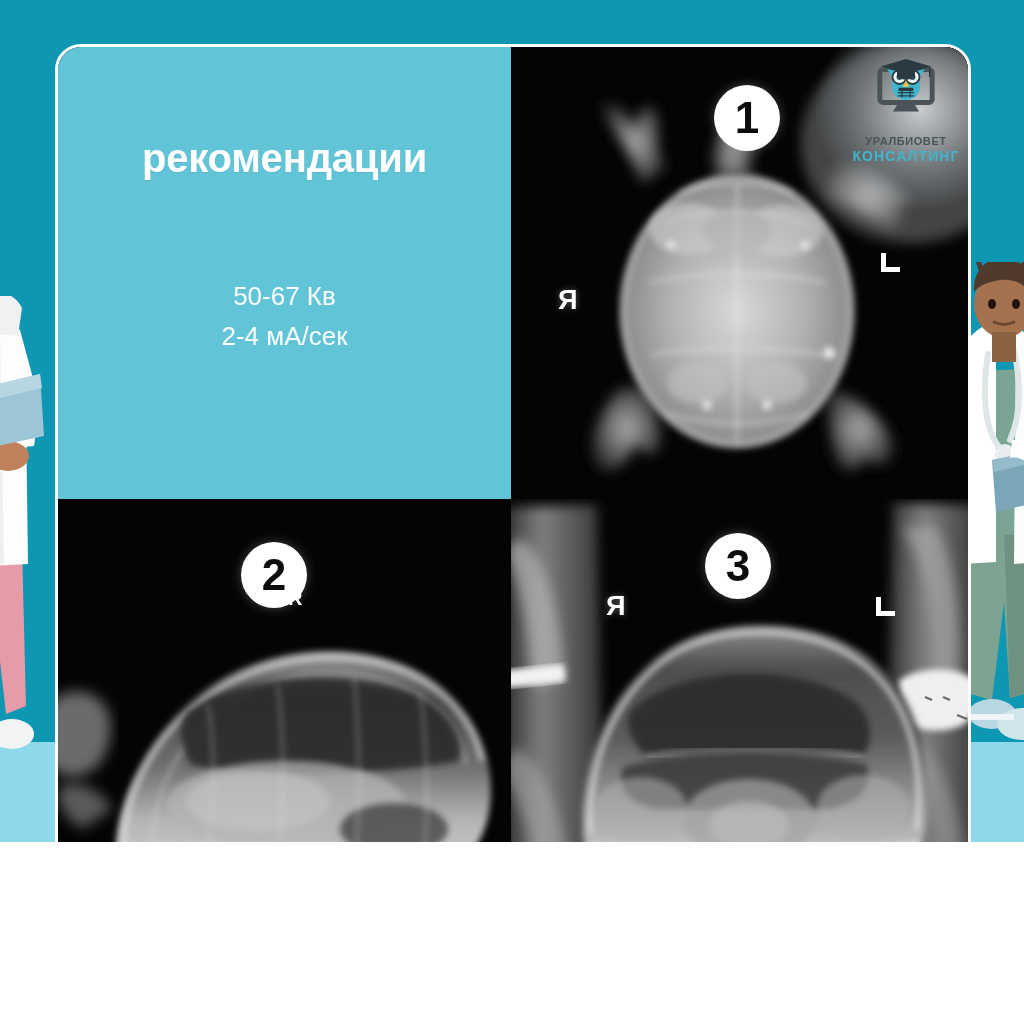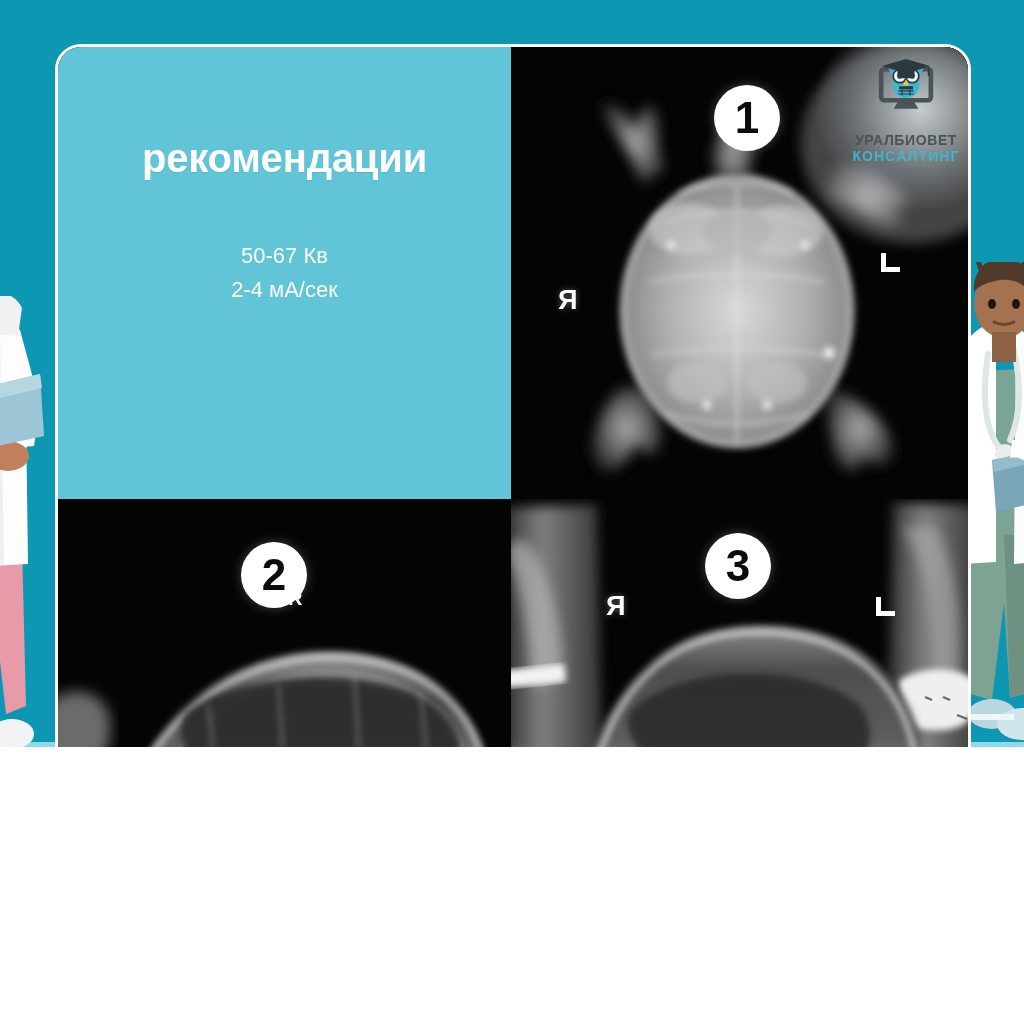--- a/index.html
+++ b/index.html
@@ -2,21 +2,21 @@
 <html lang="ru"><head>
 <meta charset="utf-8">
 <title>Рекомендации для настройки рентгена</title>
 <style>
   * { box-sizing: border-box; margin: 0; padding: 0; }
   html, body {
     width: 1024px; height: 1021px; overflow: hidden;
     font-family: "Liberation Sans", "DejaVu Sans", sans-serif;
   }
   #stage {
-    position: relative; width: 1024px; height: 747px;
+    position: relative; width: 1024px; height: 842px;
     background: #4d7c0f;
     overflow: hidden;
   }
   
   .bg-top   { position:absolute; left:0; top:0;   width:1024px; height:762px; background:#0d97b3; }
   .bg-bottom{ position:absolute; left:0; top:742px; width:1024px; height:279px; background:#8ed9e9; }
   .bg-bottom-strip{ position:absolute; left:0; top:1013px; width:1024px; height:8px; background:#0a2a33; }
 
   
   .doctor { position:absolute; }
@@ -39,21 +39,21 @@
     background:#62c5d7;
     display:flex; flex-direction:column; align-items:center; justify-content:flex-start;
     padding-top:86px;
   }
   .headline {
     color:#ffffff; font-size:40px; line-height:1.28; font-weight:700;
     text-align:center; letter-spacing:-0.2px;
     text-shadow:0 1px 1px rgba(0,0,0,.08);
   }
   .params {
-    margin-top:55px; color:#ffffff; font-size:22px; line-height:1.55;
+    margin-top:92px; color:#ffffff; font-size:26px; line-height:1.55;
     text-align:center; font-weight:400; opacity:.97;
   }
 
   
   .xray { background:#000; }
   .xray-bg {
     position:absolute; inset:0;
     background:#040404;
   }
 
@@ -87,21 +87,21 @@
   #logo {
     position:absolute; right:14px; top:12px; width:96px; height:104px; z-index:8;
     display:flex; flex-direction:column; align-items:center;
   }
   #logo .logo-glow {
     position:absolute; left:-42px; top:-30px; width:190px; height:180px;
     background:radial-gradient(ellipse at 55% 45%, rgba(210,215,218,.92) 0%, rgba(150,158,163,.55) 42%, rgba(20,20,20,0) 72%);
     z-index:-1;
   }
   .logo-text-main {
-    font-size:14px; font-weight:700; color:#4a5358; letter-spacing:.6px; line-height:1;
+    font-size:11px; font-weight:700; color:#4a5358; letter-spacing:.6px; line-height:1;
     margin-top:18px;
   }
   .logo-text-sub {
     font-size:14px; font-weight:700; color:#3fb6cd; letter-spacing:1.1px; line-height:1;
     margin-top:2px;
   }
 
   
   #hand { position:absolute; left:786px; top:902px; width:238px; height:112px; z-index:20; }
 </style>

